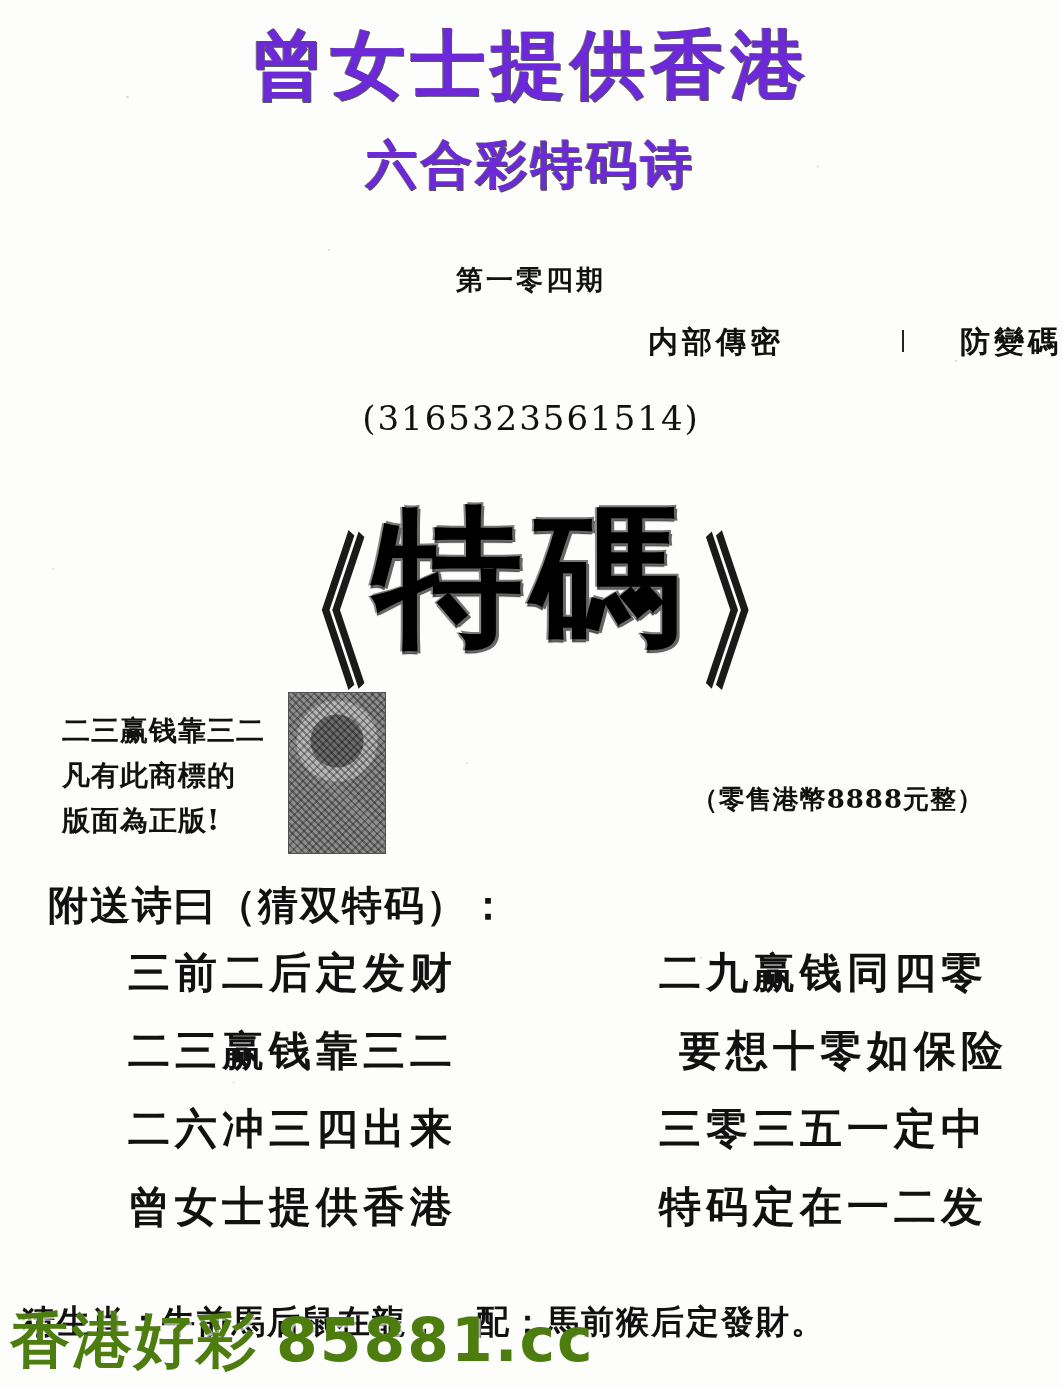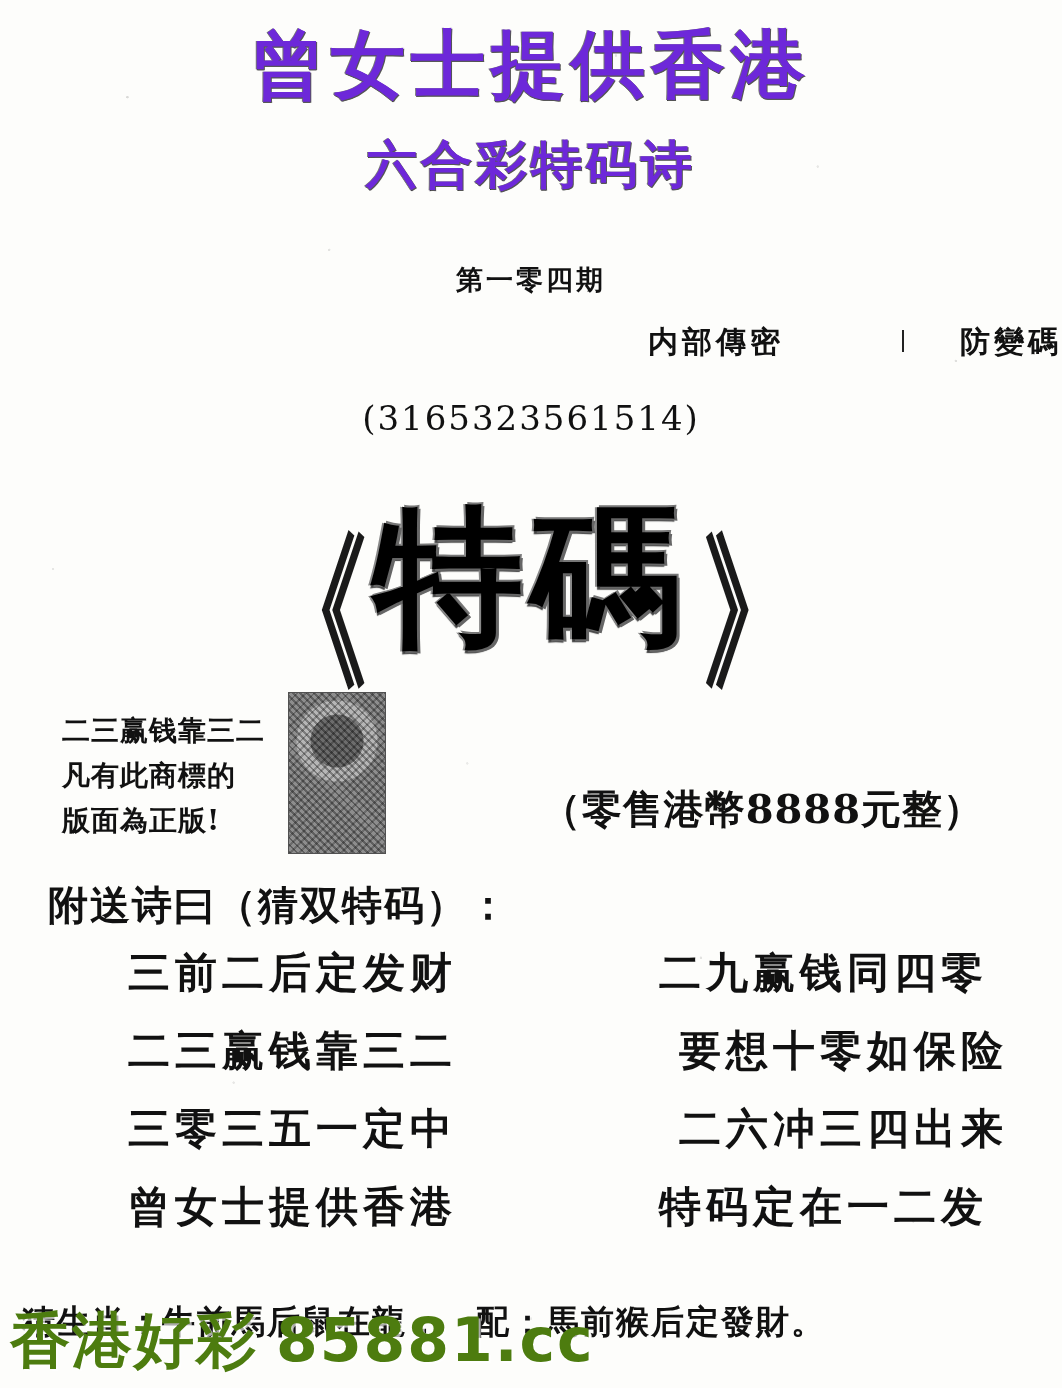--- a/index.html
+++ b/index.html
@@ -106,21 +106,21 @@
       radial-gradient(circle at 50% 30%, rgba(0,0,0,.45) 0 26px, rgba(0,0,0,.12) 27px 40px, rgba(0,0,0,.30) 41px 60px),
       #c9c9c9;
     border:1px solid #555;
     filter:contrast(1.1);
   }
   .stamp .spokes{
     position:absolute;left:50%;top:34px;width:0;height:0;
   }
   .price{
     position:absolute;right:78px;top:782px;
-    font-size:40px;letter-spacing:1px;
+    font-size:26px;letter-spacing:1px;
     font-family:"DejaVu Serif","Liberation Serif",serif;
     font-weight:bold;
   }
 
   .poem-head{
     position:absolute;left:48px;top:878px;
     font-size:40px;letter-spacing:2px;
     font-weight:bold;
     font-family:"DejaVu Serif","Liberation Serif",serif;
   }
@@ -196,22 +196,22 @@
   <div class="poem">
     <div class="poem-row">
       <div class="poem-cell">三前二后定发财</div>
       <div class="poem-cell right">二九赢钱同四零</div>
     </div>
     <div class="poem-row">
       <div class="poem-cell right">二三赢钱靠三二</div>
       <div class="poem-cell">要想十零如保险</div>
     </div>
     <div class="poem-row">
+      <div class="poem-cell">二六冲三四出来</div>
       <div class="poem-cell right">三零三五一定中</div>
-      <div class="poem-cell">二六冲三四出来</div>
     </div>
     <div class="poem-row">
       <div class="poem-cell">曾女士提供香港</div>
       <div class="poem-cell right">特码定在一二发</div>
     </div>
   </div>
 
   <div class="footer">
     <span>猜生肖：牛前馬后鼠在龍，</span><span class="gap"></span><span>配：馬前猴后定發財。</span>
   </div>

